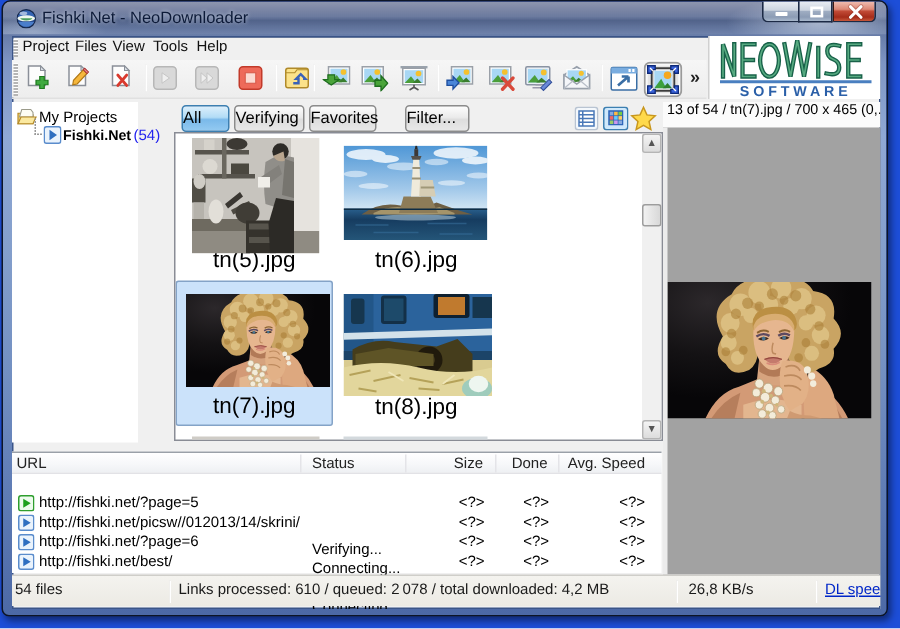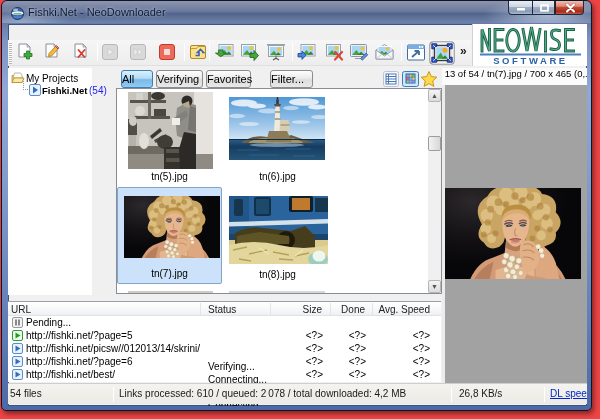--- a/index.html
+++ b/index.html
@@ -1,17 +1,17 @@
 <!DOCTYPE html>
 <html><head><meta charset="utf-8">
 <style>
 * { margin:0; padding:0; box-sizing:border-box; }
 html,body { width:600px; height:419px; background:#fff; overflow:hidden;
   font-family:"Liberation Sans", sans-serif; }
-#page { position:relative; width:600px; height:419px; background:#ef4444; }
+#page { position:relative; width:600px; height:419px; background:#1d4ed8; }
 #win { position:absolute; left:1px; top:0; width:591px; height:411px;
   border-radius:6px 6px 5px 5px;
   background:linear-gradient(180deg,#44517a 0%,#60749f 4%,#7e95c4 10%,#8fa8d5 22%,#849fcc 40%,#7390c2 60%,#5f7cb5 80%,#4c69a6 100%);
   border:1px solid #0d1526;
   box-shadow:2px 3px 5px rgba(0,0,0,.45);
 }
 #win::before { content:""; position:absolute; left:0; top:0; right:0; height:22px;
   border-radius:5px 5px 0 0;
   background:radial-gradient(ellipse 90px 26px at 545px 14px,rgba(235,245,255,.55),rgba(235,245,255,0) 70%),
     radial-gradient(ellipse 70px 20px at 20px 20px,rgba(235,245,255,.35),rgba(235,245,255,0) 70%),
@@ -47,21 +47,21 @@
 #tabsrow { left:108px; top:44px; width:326px; height:20px; }
 .tab { position:absolute; top:2px; height:18px; border:1px solid #8c8c8c; border-radius:3px;
   background:linear-gradient(180deg,#fdfdfd,#ebebeb 45%,#dddddd 55%,#e8e8e8); font-size:11px;
   color:#000; text-align:left; line-height:16px; }
 .tab.sel { background:linear-gradient(180deg,#dceffc,#b2dcf6 45%,#7ab9ea 55%,#93caf1);
   border-color:#3c7fb1; }
 #thumbs { left:108px; top:64px; width:326px; height:206px; background:#fff;
   border:1px solid #898c95; overflow:hidden; }
 .cell { position:absolute; width:105px; height:97px; }
 .cell.sel { background:#cbe2fa; border:1px solid #84a3c7; border-radius:2px; }
-.cap2 { position:absolute; left:0; right:0; bottom:4px; text-align:center; font-size:10px; color:#000; }
+.cap2 { position:absolute; left:0; right:0; bottom:4px; text-align:center; font-size:15px; color:#000; }
 .ph { position:absolute; overflow:hidden; }
 
 #vsb { position:absolute; right:0; top:0; width:13px; height:204px; background:#f0f0f0; }
 .sbtn { position:absolute; left:0; width:13px; height:13px;
   background:linear-gradient(180deg,#f4f4f4,#dcdcdc); border:1px solid #b5b5b5; border-radius:2px;
   color:#555; font-size:7px; text-align:center; line-height:11px; }
 #sthumb { position:absolute; left:0; top:47px; width:13px; height:15px;
   background:linear-gradient(90deg,#f2f2f2,#d8d8d8); border:1px solid #9d9d9d; border-radius:2px; }
 
 #pvhead { left:434px; top:44px; width:145px; height:17px; background:#fbfbfb;
@@ -212,20 +212,28 @@
           </svg></div>
     <div class="cap mx"><svg width="23" height="14">
             <rect x="8" y="4.2" width="7" height="5.6" fill="none" stroke="#fff" stroke-width="1.7"></rect>
           </svg></div>
     <div class="cap cl"><svg width="29" height="14">
             <path d="M11 3.5 L18 10.5 M18 3.5 L11 10.5" stroke="#7d2014" stroke-width="3.4" stroke-linecap="round" opacity=".3"></path>
             <path d="M11 3.5 L18 10.5 M18 3.5 L11 10.5" stroke="#fff" stroke-width="2.1" stroke-linecap="round"></path>
           </svg></div>
   </div>
   <div id="client">
+    <div class="abs" id="menubar">
+      <div class="grip" style="top:2px;height:12px"></div>
+      <span class="mitem" style="left:7px">Project</span>
+      <span class="mitem" style="left:42px">Files</span>
+      <span class="mitem" style="left:67px">View</span>
+      <span class="mitem" style="left:94px">Tools</span>
+      <span class="mitem" style="left:123px">Help</span>
+    </div>
     <div class="abs" id="toolbar">
       <div class="grip" style="top:2px;height:22px"></div>
       <div class="tsep" style="left:89px"></div>
       <div class="tsep" style="left:176px"></div>
       <div class="tsep" style="left:201px"></div>
       <div class="tsep" style="left:284px"></div>
       <div class="tsep" style="left:393px"></div>
       <svg class="ticon" style="left:9px" width="17" height="18" viewBox="0 0 17 18">
         <path d="M2 1 h8 l3 3 v10 h-11 z" fill="#fdfdfd" stroke="#8a8f98"></path>
             <path d="M10 1 l3 3 h-3 z" fill="#d8dde4" stroke="#8a8f98" stroke-width=".7"></path>
@@ -554,28 +562,20 @@
         <div class="gcol" style="left:263px;width:60px">
               <span style="position:absolute;right:8px;top:1px">Size</span>
             </div>
         <div class="gcol" style="left:323px;width:42px">
               <span style="position:absolute;right:7px;top:1px">Done</span>
             </div>
         <div class="gcol" style="left:365px;width:68px;border-right:none">
               <span style="position:absolute;right:11px;top:1px">Avg. Speed</span>
             </div>
       </div>
-      <div class="grow" style="top:14px">
-        <svg class="gi" width="11" height="11" viewBox="0 0 11 11">
-              <rect x=".5" y=".5" width="10" height="10" rx="1.5" fill="#f2f2f2" stroke="#9a9a9a"></rect>
-              <rect x="3" y="2.5" width="2" height="6" fill="#8a8a8a"></rect>
-              <rect x="6" y="2.5" width="2" height="6" fill="#8a8a8a"></rect>
-            </svg>
-        <span class="gu">Pending...</span>
-      </div>
       <div class="grow" style="top:27px">
         <svg class="gi" width="11" height="11" viewBox="0 0 11 11">
               <rect x=".5" y=".5" width="10" height="10" rx="1.5" fill="#eefbee" stroke="#2e9e2e"></rect>
               <path d="M3.5 2.5 L8.5 5.5 L3.5 8.5 Z" fill="#1fa01f"></path>
             </svg>
         <span class="gu">http://fishki.net/?page=5</span>
         <span class="gs">Verifying...</span>
         <span class="gr" style="left:263px;width:52px">&lt;?&gt;</span>
         <span class="gr" style="left:323px;width:35px">&lt;?&gt;</span>
         <span class="gr" style="left:365px;width:57px">&lt;?&gt;</span>

